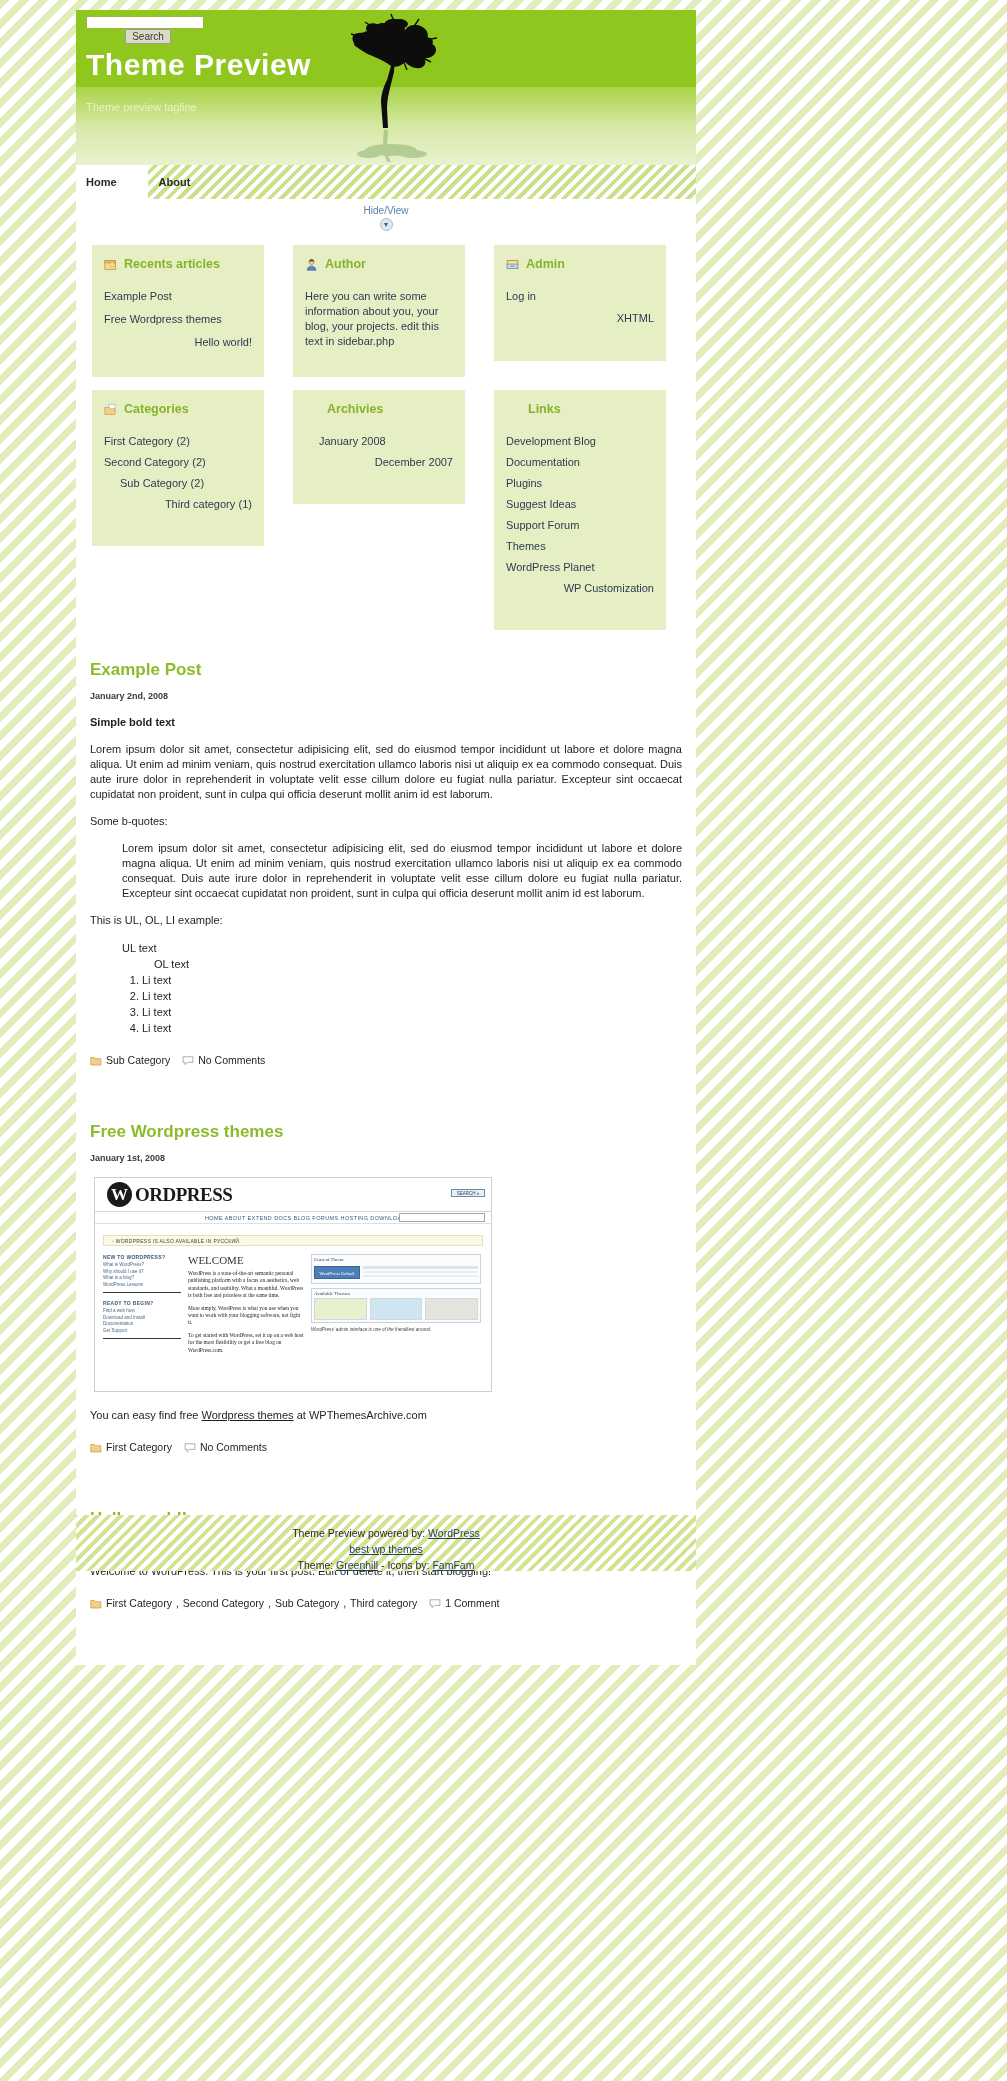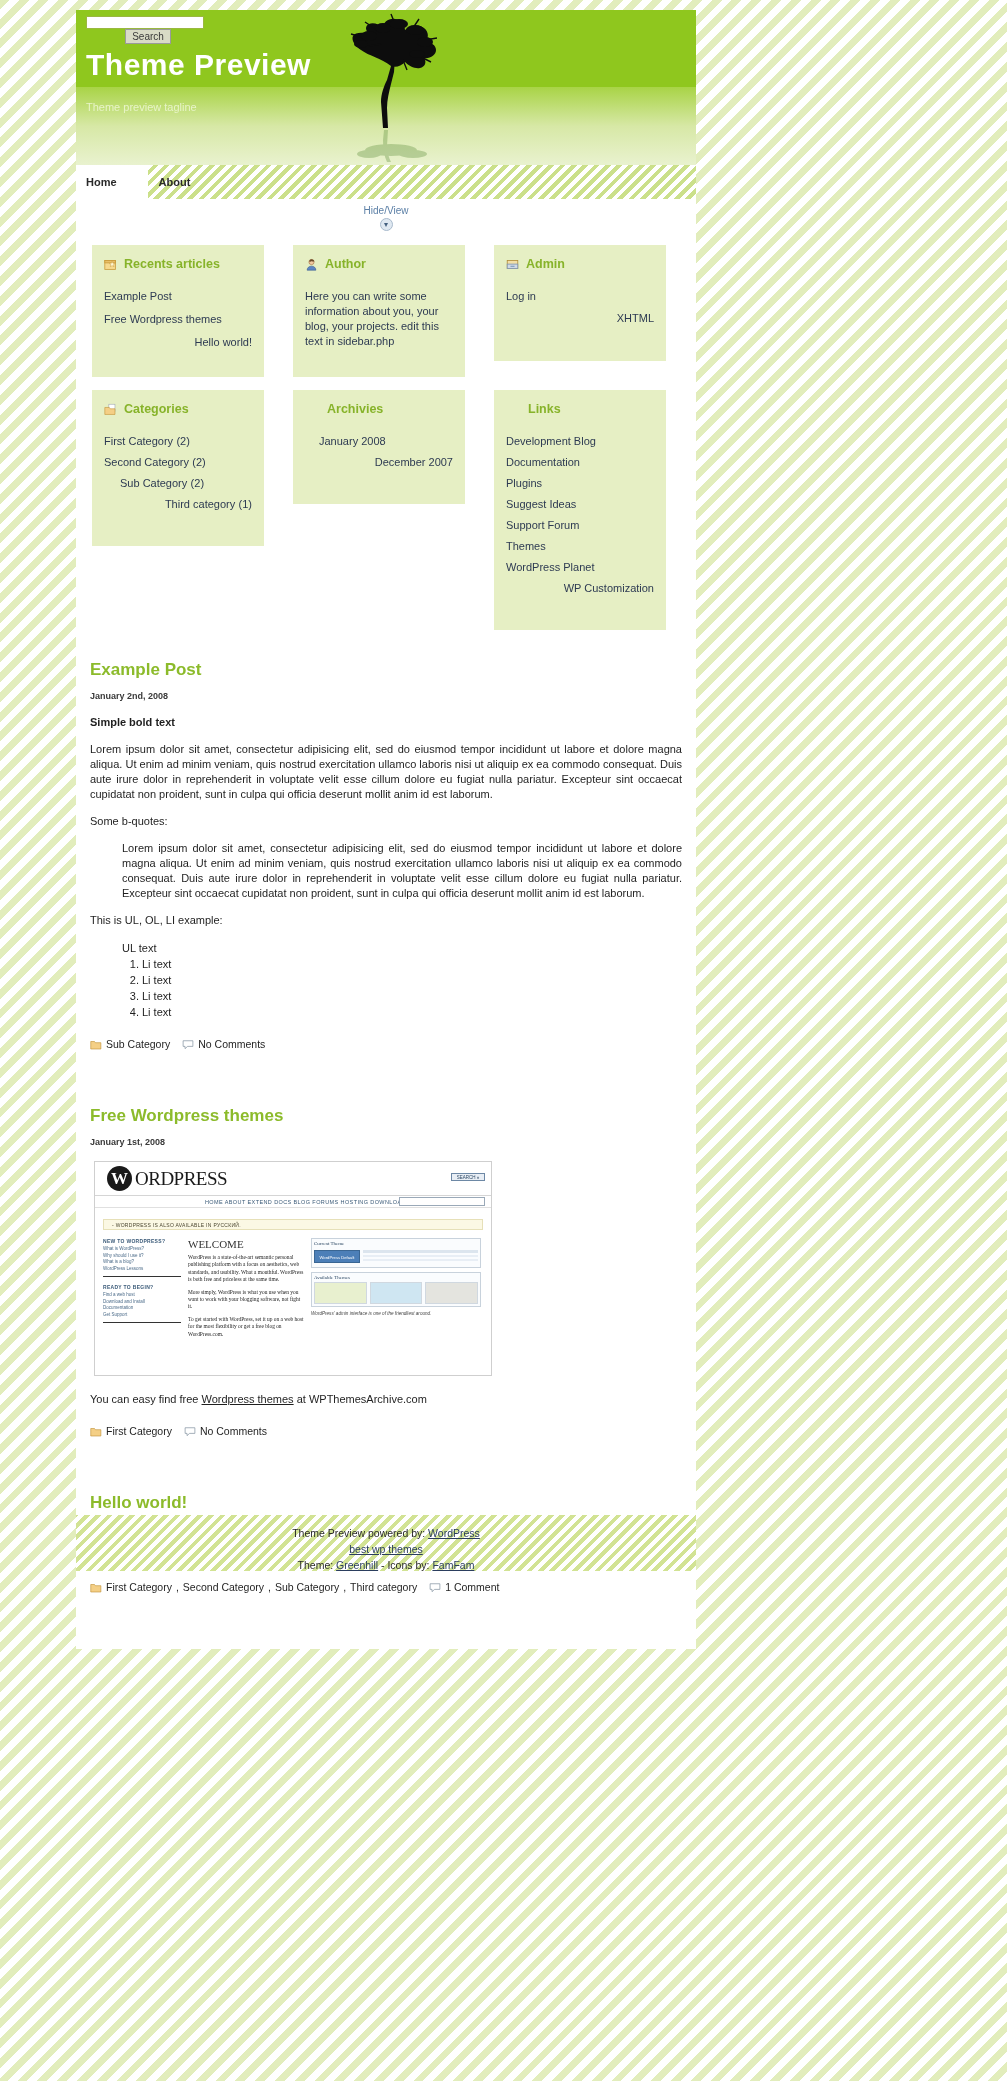--- a/index.html
+++ b/index.html
@@ -118,21 +118,21 @@
   .pmeta { display:flex; flex-wrap:wrap; align-items:center; gap:4px; font-size:10.5px; color:#1f1f1f; margin-top:18px; }
   .pmeta a { color:#1f1f1f; text-decoration:none; }
   .mi { width:12px; height:11px; display:inline-block; vertical-align:-1px; }
   .mi.second { margin-left:8px; }
 
   
   .shot { width:398px; height:215px; margin:4px 0 16px 4px; border:1px solid #cfcfcf;
           background:#ffffff; position:relative; overflow:hidden; }
   .shot .wp-logo-row { height:34px; border-bottom:1px solid #d5d5d5; position:relative; background:#fff; }
   .shot .wp-word { position:absolute; left:40px; top:6px; font-family:"Liberation Serif", serif;
-                   font-size:19px; font-weight:normal; color:#1a1a1a; letter-spacing:-0.5px; }
+                   font-size:19px; font-weight:bold; color:#1a1a1a; letter-spacing:-0.5px; }
   .shot .wp-ball { position:absolute; left:12px; top:4px; width:25px; height:25px; border-radius:50%;
                    background:#1a1a1a; color:#fff; font-family:"Liberation Serif", serif;
                    font-size:17px; text-align:center; line-height:25px; font-weight:bold; }
   .shot .wp-menu { height:12px; background:#fff; border-bottom:1px solid #e0e0e0; position:relative;
                    font-size:5.5px; color:#3a5a78; letter-spacing:0.4px; padding-left:110px; line-height:12px; }
   .shot .wp-srch { position:absolute; right:6px; top:1px; width:86px; height:9px;
                    border:1px solid #9aa9b8; background:#fff; }
   .shot .wp-srchb { position:absolute; right:6px; top:11px; width:34px; height:8px;
                     border:1px solid #6d88a5; background:#e8eef5; font-size:4.5px;
                     color:#2b4763; text-align:center; line-height:8px; }
@@ -330,20 +330,23 @@
       <h2><span>Example Post</span></h2>
       <div class="pdate">January 2nd, 2008</div>
       <p class="bold">Simple bold text</p>
       <p>Lorem ipsum dolor sit amet, consectetur adipisicing elit, sed do eiusmod tempor incididunt ut labore et dolore magna aliqua. Ut enim ad minim veniam, quis nostrud exercitation ullamco laboris nisi ut aliquip ex ea commodo consequat. Duis aute irure dolor in reprehenderit in voluptate velit esse cillum dolore eu fugiat nulla pariatur. Excepteur sint occaecat cupidatat non proident, sunt in culpa qui officia deserunt mollit anim id est laborum.</p>
       <p>Some b-quotes:</p>
       <blockquote>Lorem ipsum dolor sit amet, consectetur adipisicing elit, sed do eiusmod tempor incididunt ut labore et dolore magna aliqua. Ut enim ad minim veniam, quis nostrud exercitation ullamco laboris nisi ut aliquip ex ea commodo consequat. Duis aute irure dolor in reprehenderit in voluptate velit esse cillum dolore eu fugiat nulla pariatur. Excepteur sint occaecat cupidatat non proident, sunt in culpa qui officia deserunt mollit anim id est laborum.</blockquote>
       <p>This is UL, OL, LI example:</p>
       <div class="list-demo">
         <ul>
           <li>UL text</li>
+          <ul>
+            <li>OL text</li>
+          </ul>
         </ul>
         <ol>
           <li>Li text</li>
           <li>Li text</li>
           <li>Li text</li>
           <li>Li text</li>
         </ol>
       </div>
       <div class="pmeta">
         <svg class="mi" viewBox="0 0 16 14">

